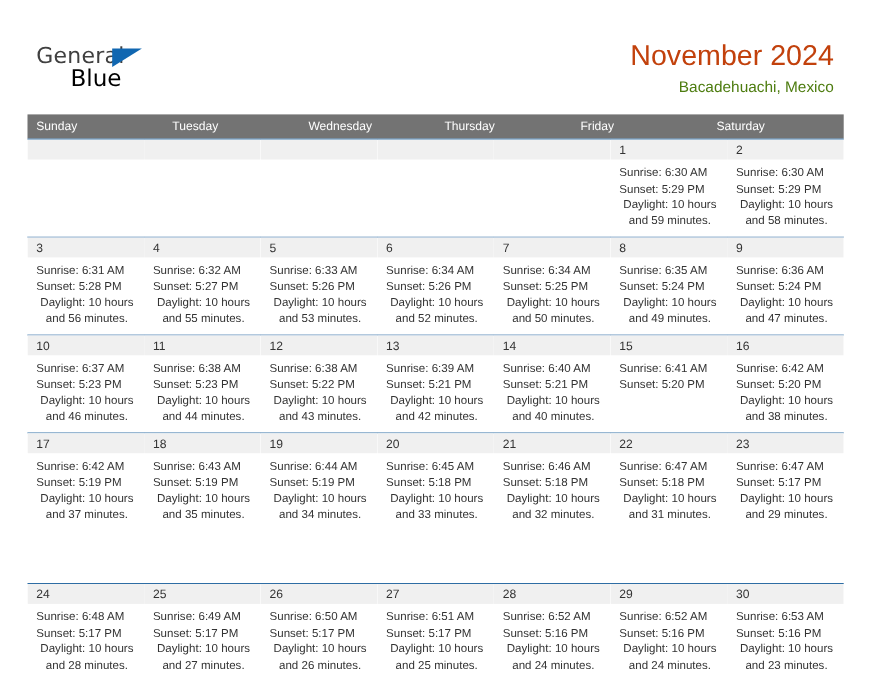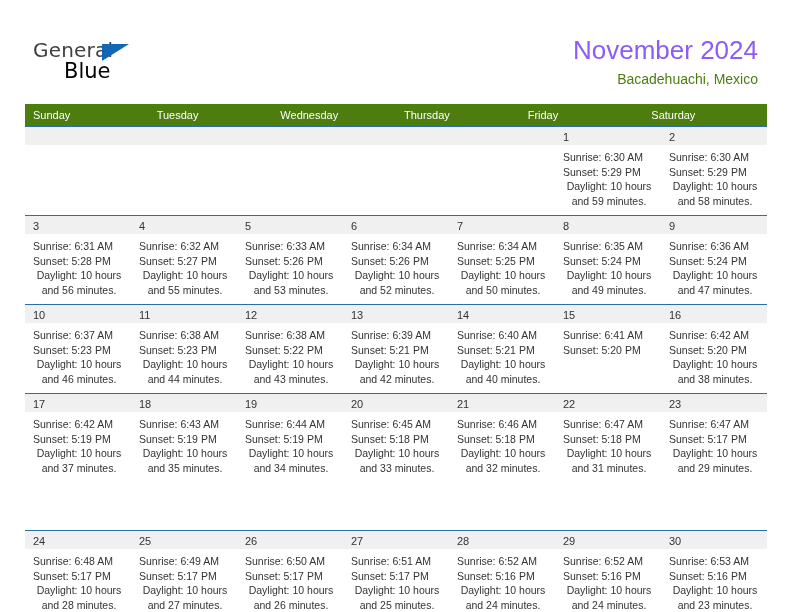--- a/index.html
+++ b/index.html
@@ -65,21 +65,21 @@
 
   .title-block {
     position: absolute;
     right: 34px;
     top: 34px;
     text-align: right;
   }
   .month-title {
     font-size: 26px;
     font-weight: normal;
-    color: #8b5cf6;
+    color: #c2410c;
     line-height: 32px;
     white-space: nowrap;
   }
   .location-title {
     font-size: 14px;
     color: #4d7c0f;
     line-height: 20px;
     margin-top: 3px;
     white-space: nowrap;
   }
@@ -87,23 +87,22 @@
   
   .calendar {
     position: absolute;
     left: 25px;
     top: 104px;
     width: 742px;
   }
   .weekdays {
     display: flex;
     width: 742px;
-    background: #4d7c0f;
+    background: #737373;
     height: 22px;
-    justify-content: center;
   }
   .weekday {
     flex: 1 1 0;
     font-size: 11px;
     color: #ffffff;
     padding: 5px 0 0 8px;
     box-sizing: border-box;
     line-height: 13px;
   }
 

